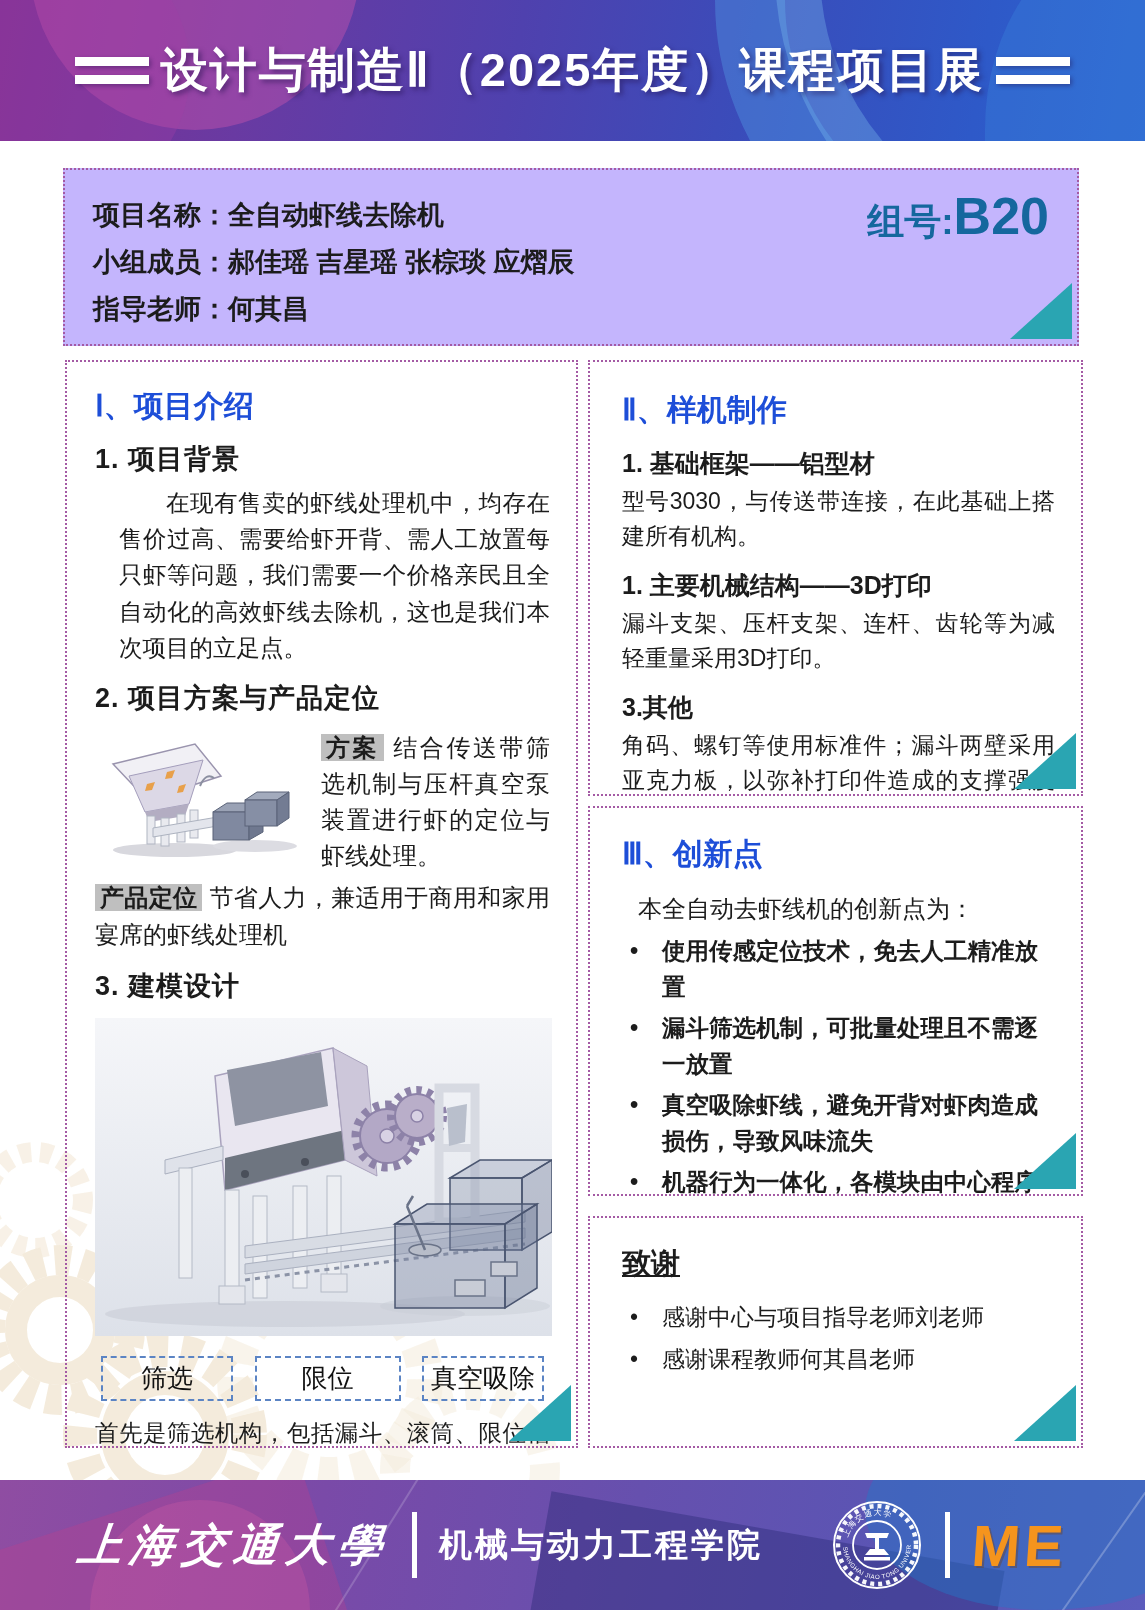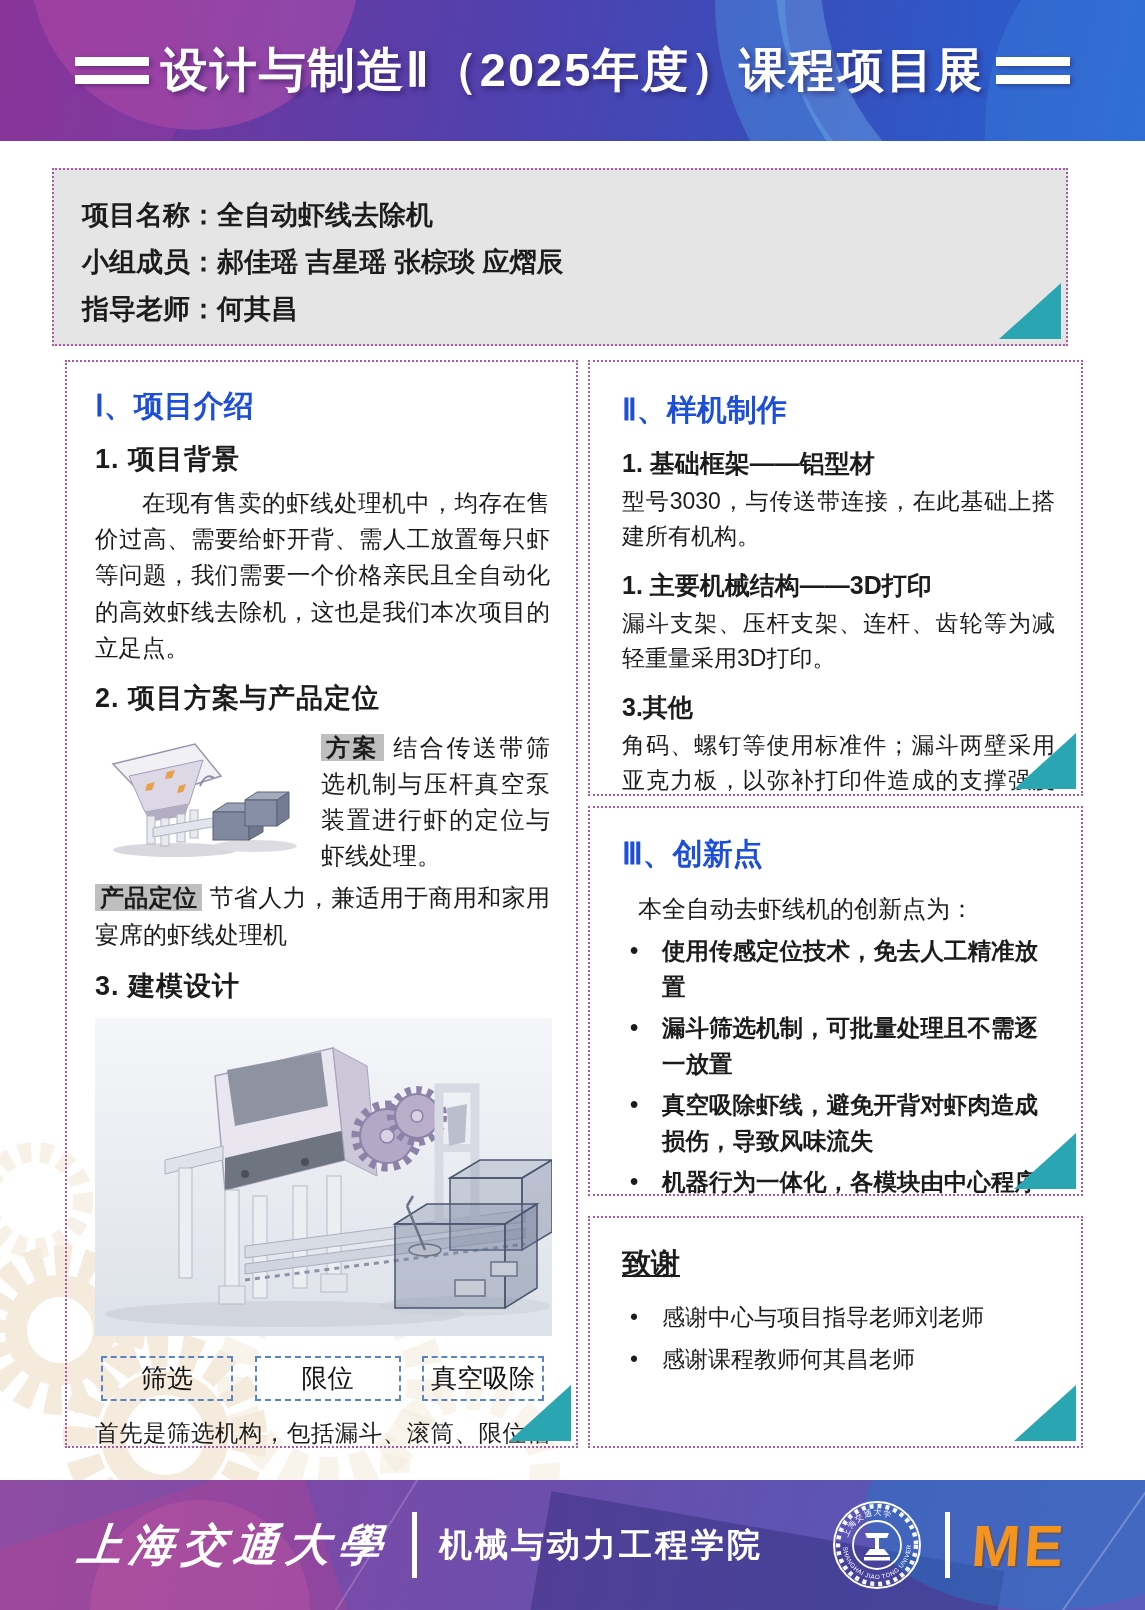--- a/index.html
+++ b/index.html
@@ -45,33 +45,33 @@
     position:absolute; border:2px dotted #a45aa4; background:transparent; z-index:1; overflow:hidden;
   }
   .corner-tri {
     position:absolute; right:5px; bottom:5px; width:62px; height:56px;
     background:#2aa5b2;
     -webkit-clip-path: polygon(100% 0, 100% 100%, 0 100%);
     clip-path: polygon(100% 0, 100% 100%, 0 100%);
   }
 
   
-  .infobox { left:52px; top:168px; width:1016px; height:178px; background:#e5e5e5; }
+  .infobox { left:63px; top:168px; width:1016px; height:178px; background:#c4b5fd; }
   .info-rows { position:absolute; left:28px; top:22px; }
   .info-row { font-size:27px; font-weight:bold; line-height:47px; white-space:nowrap; }
   .group { position:absolute; right:28px; top:16px; color:#15679e; font-weight:bold; white-space:nowrap;}
   .group .glabel { font-size:37px; }
   .group .gnum   { font-size:52px; }
 
   
   .leftbox { left:65px; top:360px; width:513px; height:1088px; padding:24px 26px 20px 28px; }
   .sec-title { font-size:30px; font-weight:bold; color:#1d4ed8; margin-bottom:12px;}
   .sub-title { font-size:27px; font-weight:bold; margin:14px 0 8px 0; letter-spacing:1px;}
   .para { font-size:23.5px; line-height:1.54; text-align:justify; }
-  .indent { text-indent:2em; }
+  .indent { text-indent:2em;margin-left:24px; }
   .plan-row { display:flex; gap:14px; margin:4px 0 6px 0; align-items:flex-start;}
   .plan-img { flex:none; }
   .plan-text { font-size:24px; line-height:1.5; text-align:justify; padding-top:6px;}
   .tag { background:#bfbfbf; font-weight:bold; padding:0 5px; }
   .model-figure { margin:6px 0 0 0; }
   .model-labels { display:flex; justify-content:space-between; margin:16px 6px 14px 6px; }
   .model-label {
     border:2px dashed #5b84c4; font-size:26px; text-align:center;
     padding:3px 0; color:#111;
   }
@@ -153,20 +153,23 @@
           <span></span>
         </div>
     </div>
   </div>
 
   <div class="dotbox infobox">
     <div class="info-rows">
       <div class="info-row"><span>项目名称：</span><span>全自动虾线去除机</span></div>
       <div class="info-row"><span>小组成员：</span><span>郝佳瑶 吉星瑶 张棕琰 应熠辰</span></div>
       <div class="info-row"><span>指导老师：</span><span>何其昌</span></div>
+    </div>
+    <div class="group">
+      <span class="glabel">组号:</span><span class="gnum">B20</span>
     </div>
     <div class="corner-tri"></div>
   </div>
 
   <div class="dotbox leftbox">
     <div class="sec-title">Ⅰ、项目介绍</div>
 
     <div class="sub-title">1. 项目背景</div>
     <p class="para indent">在现有售卖的虾线处理机中，均存在售价过高、需要给虾开背、需人工放置每只虾等问题，我们需要一个价格亲民且全自动化的高效虾线去除机，这也是我们本次项目的立足点。</p>
 

